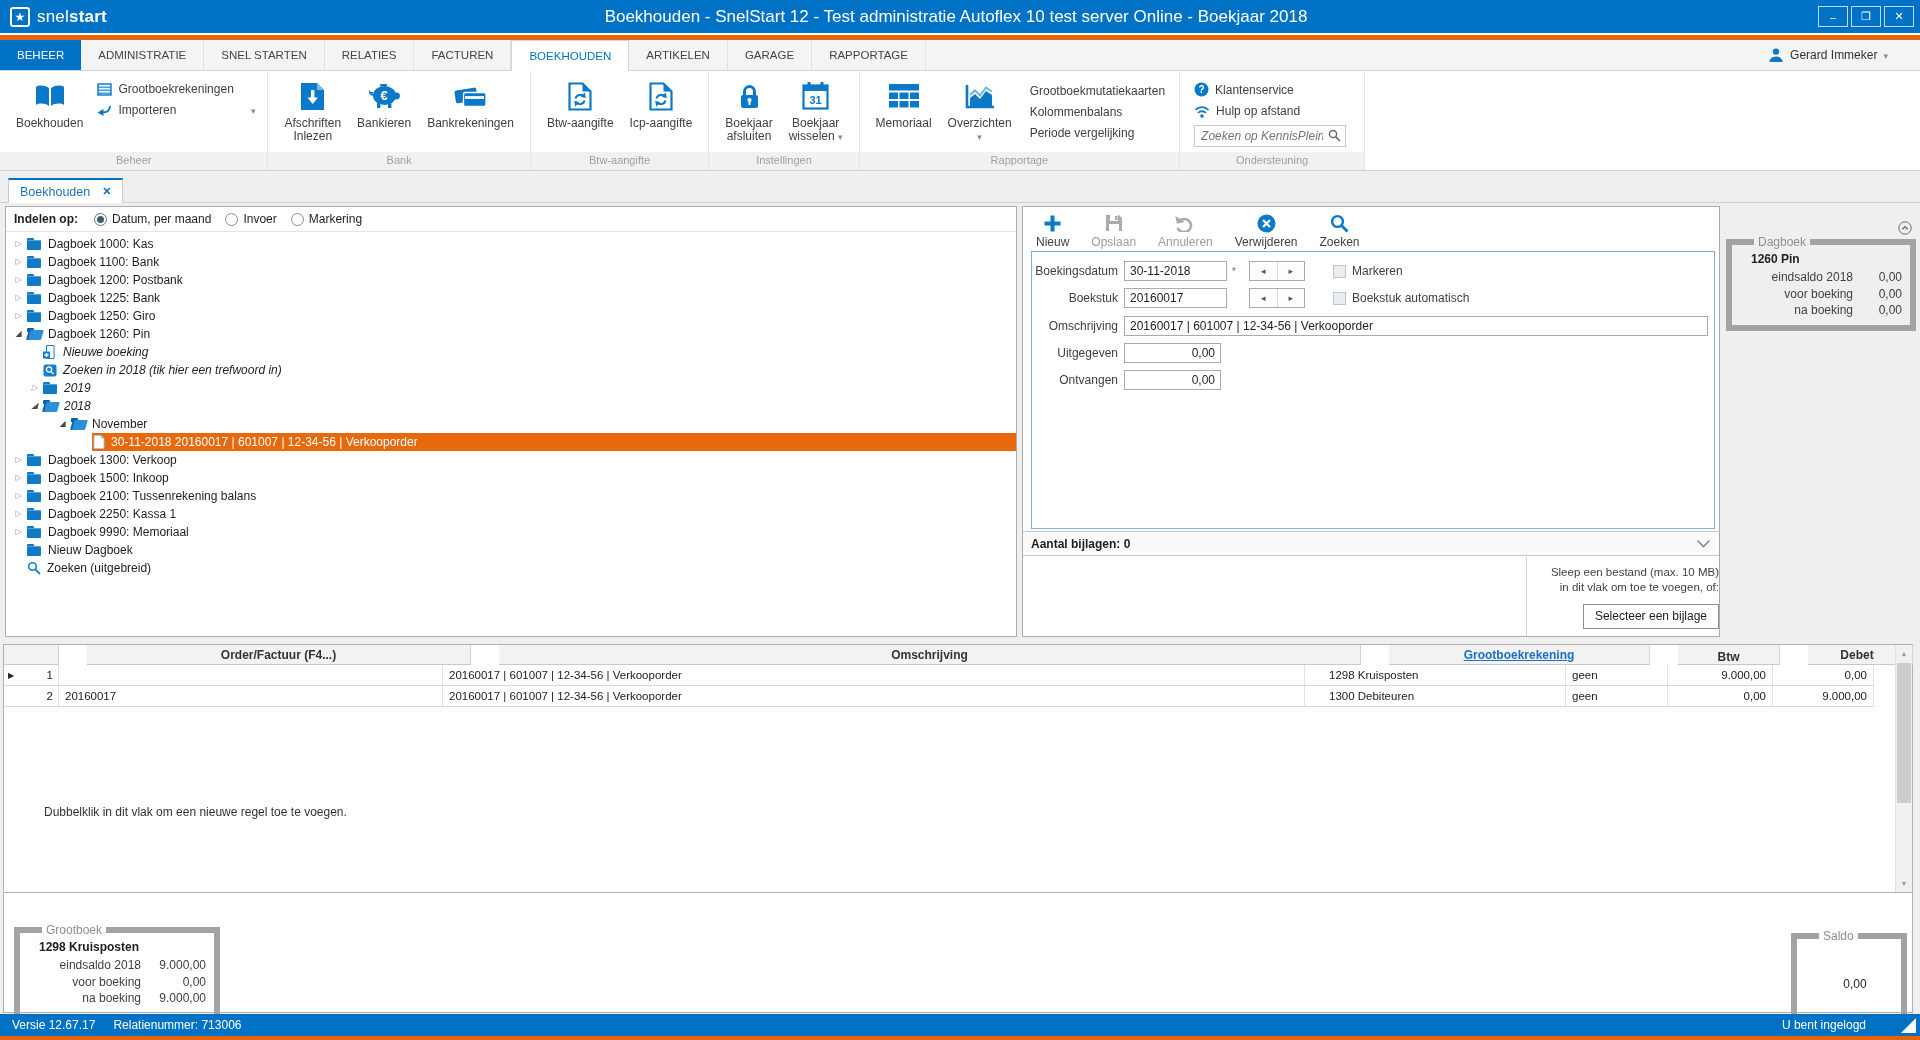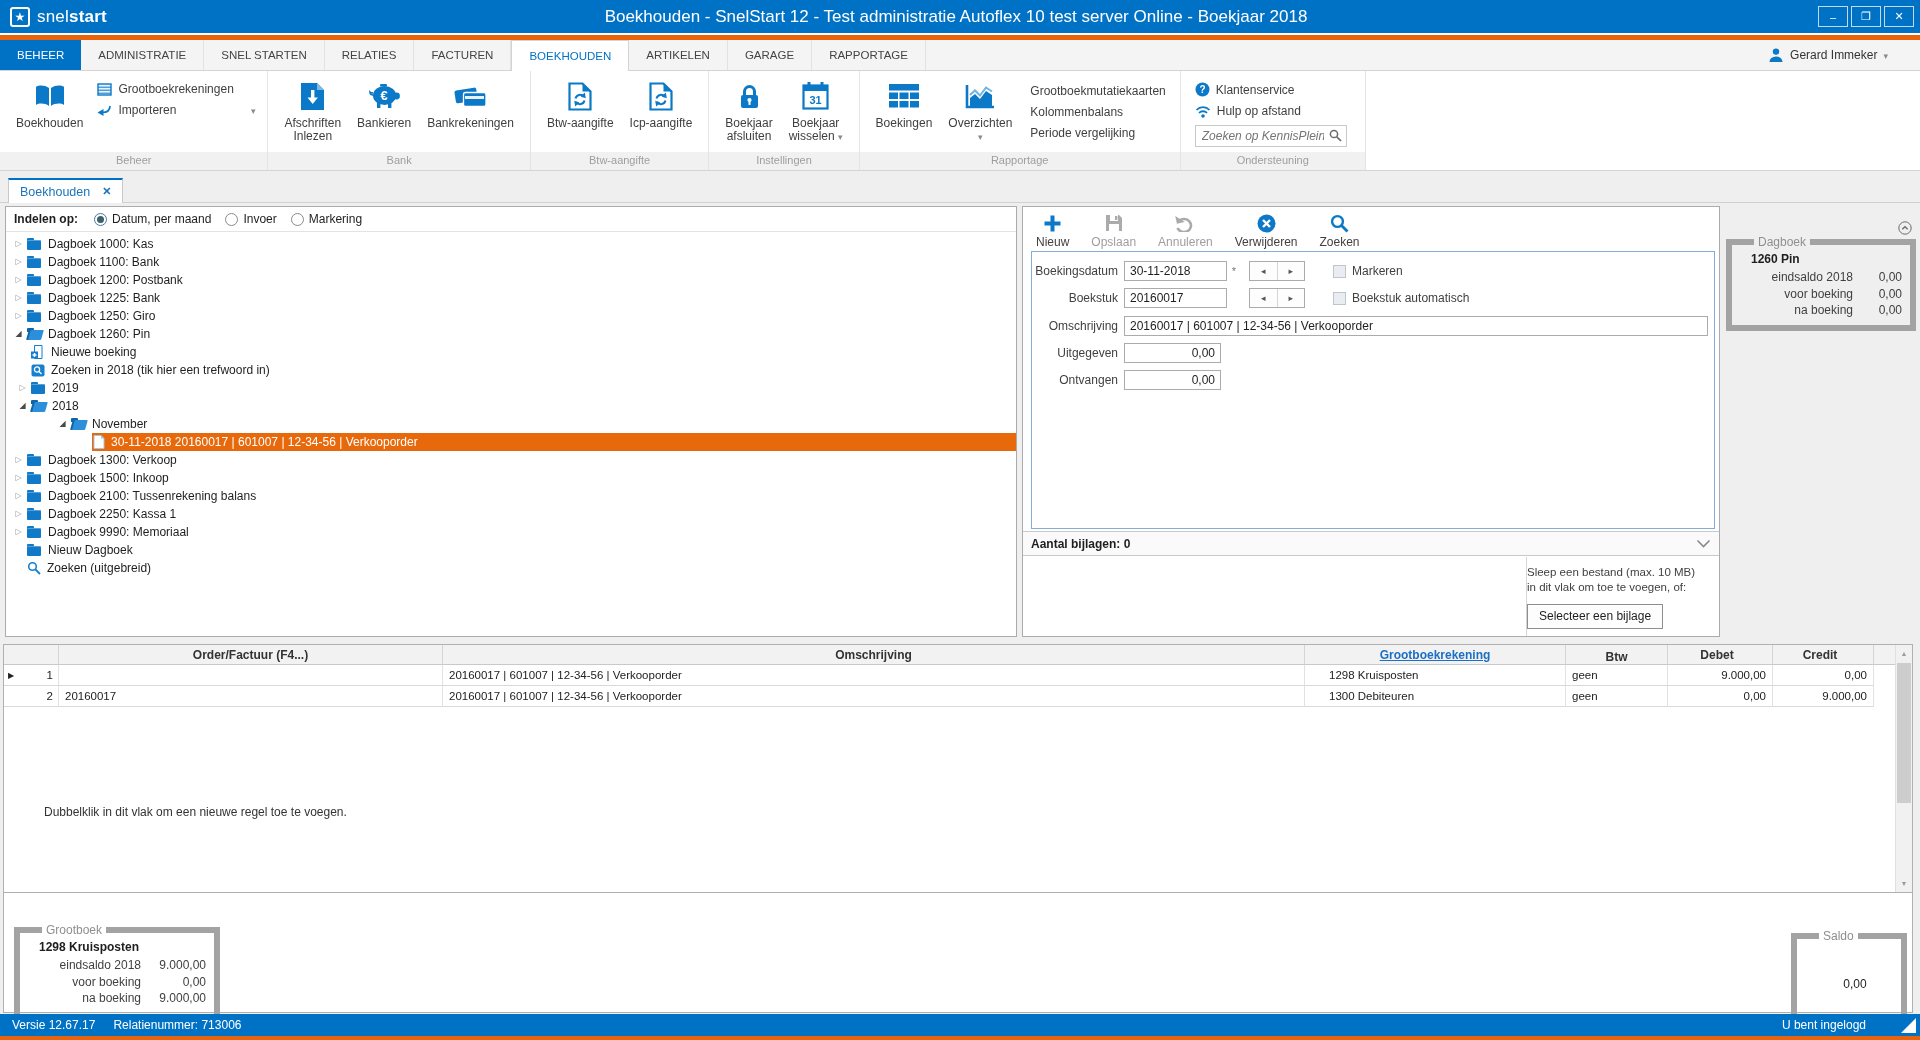--- a/index.html
+++ b/index.html
@@ -59,21 +59,21 @@
   .tree-head b { margin-right:2px; }
   .radio-opt { display:flex; align-items:center; gap:5px; color:#1E1E1E; }
   .radio { position:relative; width:13px; height:13px; border:1px solid #8A8A8A; border-radius:50%; background:#fff; display:inline-block; }
   .radio.on { border-color:#4D7A96; }
   .radio.on::after { content:""; position:absolute; inset:2px; border-radius:50%; background:#38606F; }
   .tree { padding-top:3px; }
   .trow { display:flex; align-items:center; height:18px; cursor:default; }
   .trow .tri { width:15px; flex:none; text-align:center; font-size:8px; line-height:18px; }
   .tri.c::before { content:"▷"; color:#9A9A9A; }
   .tri.e::before { content:"◢"; color:#4A4A4A; }
-  .lvl0 { padding-left:5px; } .lvl1 { padding-left:9px; } .lvl2 { padding-left:49px; } .lvl3 { padding-left:71px; }
+  .lvl0 { padding-left:5px; } .lvl1 { padding-left:21px;font-style:italic; } .lvl2 { padding-left:49px; } .lvl3 { padding-left:71px; }
   .rowbody { display:flex; align-items:center; gap:6px; flex:1; height:100%; padding:0 4px 0 1px; }
   .trow.sel .rowbody { background:#E8690B; color:#fff; }
   .ficon { position:relative; width:15px; height:12px; flex:none; }
   .fc::before { content:""; position:absolute; left:0; top:0; width:7px; height:4px; background:#1079C8; border-radius:1px 1px 0 0; }
   .fc::after { content:""; position:absolute; left:0; top:2px; width:14px; height:10px; background:#1079C8; border-radius:1px; box-shadow:inset 0 1px 0 rgba(255,255,255,.3); }
   .fo::before { content:""; position:absolute; left:0; top:0; width:7px; height:4px; background:#0E66A8; border-radius:1px 1px 0 0; }
   .fo::after { content:""; position:absolute; left:1px; top:2px; width:13px; height:10px; background:#2B8FDB; transform:skewX(-16deg); transform-origin:bottom left; border-radius:1px; box-shadow:-2px 0 0 #0E66A8; }
   .svgic { flex:none; display:inline-flex; }
 
   
@@ -92,39 +92,39 @@
   .spin span:first-child { border-right:1px solid #D5D5D5; }
   .cb { width:13px; height:13px; background:#E9EDF1; border:1px solid #BBC6CF; margin-left:28px; flex:none; }
   .cblabel { margin-left:6px; color:#3F3F3F; }
   .frow.wide .tinput { flex:1; margin-right:6px; }
   .mt6 { margin-top:8px; }
 
   
   .attach-bar { position:absolute; left:0; top:324px; width:696px; height:25px; background:#FAFAFA; border-top:1px solid #C9C9C9; border-bottom:1px solid #C9C9C9; display:flex; align-items:center; padding:0 8px; font-weight:bold; color:#1E1E1E; }
   .attach-bar svg { margin-left:auto; }
   .attach-area { position:absolute; left:0; top:350px; width:696px; bottom:0; background:#fff; }
-  .attach-side { position:absolute; right:0; top:0; bottom:0; width:193px; border-left:1px solid #D5D5D5; text-align:left; padding-top:8px; color:#3F3F3F; font-size:11.5px; line-height:15px; }
+  .attach-side { position:absolute; right:0; top:0; bottom:0; width:193px; border-left:1px solid #D5D5D5; text-align:right; padding-top:8px; color:#3F3F3F; font-size:11.5px; line-height:15px; }
   .attach-btn { margin-top:9px; display:inline-block; padding:4px 11px; border:1px solid #8E8E8E; background:#FDFDFD; font-size:12px; color:#1E1E1E; }
 
   
   fieldset.fs { position:absolute; border:6px solid #a3a3a3; padding:2px 6px 4px 18px; background:transparent;margin-top:25px; }
   fieldset.fs legend { color:#8F8F8F; font-size:12px; padding:0 4px; margin-left:4px; }
   .fs-title { font-weight:bold; color:#1E1E1E; margin:1px 0 3px 1px; }
   .fsrow { display:flex; line-height:16.5px; color:#3F3F3F; }
   .fsrow .l { width:103px; text-align:right; }
   .fsrow .v { flex:1; text-align:right; padding-right:2px; }
   .fs-dagboek { left:1726px; top:210px; width:190px; height:96px; }
   .fs-grootboek { left:10px; top:5px; width:206px; height:104px; }
   .fs-saldo { left:1787px; top:11px; width:116px; height:97px; }
   .saldo-val { text-align:center; margin-top:32px; color:#1E1E1E; }
 
   
   .grid-panel { position:absolute; left:3px; top:644px; width:1910px; height:249px; background:#fff; border:1px solid #B0B0B0; }
   .grow { display:flex; width:100%; }
-  .ghead { height:20px; }
+  .ghead { height:20px;gap:28px; }
   .ghead .gcell { background:#F2F2F2; border-right:1px solid #D5D5D5; border-bottom:1px solid #C9C9C9; font-weight:bold; color:#333; display:flex; align-items:center; justify-content:center; }
   .gdata { height:21px; }
   .gdata .gcell { border-right:1px solid #E2E2E2; border-bottom:1px solid #D9D9D9; display:flex; align-items:center; color:#222; font-size:11.5px; }
   .c-num { width:55px; flex:none; justify-content:flex-end; padding-right:5px; }
   .gdata .c-num { position:relative; }
   .rowmark { position:absolute; left:4px; font-size:8px; color:#222; }
   .c-ord { width:384px; flex:none; padding-left:6px; }
   .ghead .c-ord { justify-content:center; padding-left:0; }
   .c-oms { width:862px; flex:none; padding-left:6px; }
   .ghead .c-oms { justify-content:center; padding-left:0; }
@@ -343,21 +343,21 @@
                 <g fill="#0B79C8">
                   <rect x="0" y="8.5" width="9" height="6.5"></rect>
                   <rect x="10.5" y="8.5" width="9" height="6.5"></rect>
                   <rect x="21" y="8.5" width="9" height="6.5"></rect>
                   <rect x="0" y="17" width="9" height="6.5"></rect>
                   <rect x="10.5" y="17" width="9" height="6.5"></rect>
                   <rect x="21" y="17" width="9" height="6.5"></rect>
                 </g>
               </svg>
             </span>
-          <span>Boekingen</span>
+          <span>Memoriaal</span>
         </div>
         <div class="bigbtn">
           <span class="bicon">
               <svg width="30" height="25" viewBox="0 0 30 25">
                 <path d="M2 1 V23 H29" fill="none" stroke="#0B79C8" stroke-width="2.6"></path>
                 <polygon points="5,23 5,14 10,10 15,15 21,7 27,11 27,23" fill="#0B79C8"></polygon>
                 <polyline points="5,11 10,6.5 15,11.5 21,3.5 27,7.5" fill="none" stroke="#6FB4E4" stroke-width="2"></polyline>
               </svg>
             </span>
           <span><span>Overzichten</span><br><span class="caret-down"></span></span>

